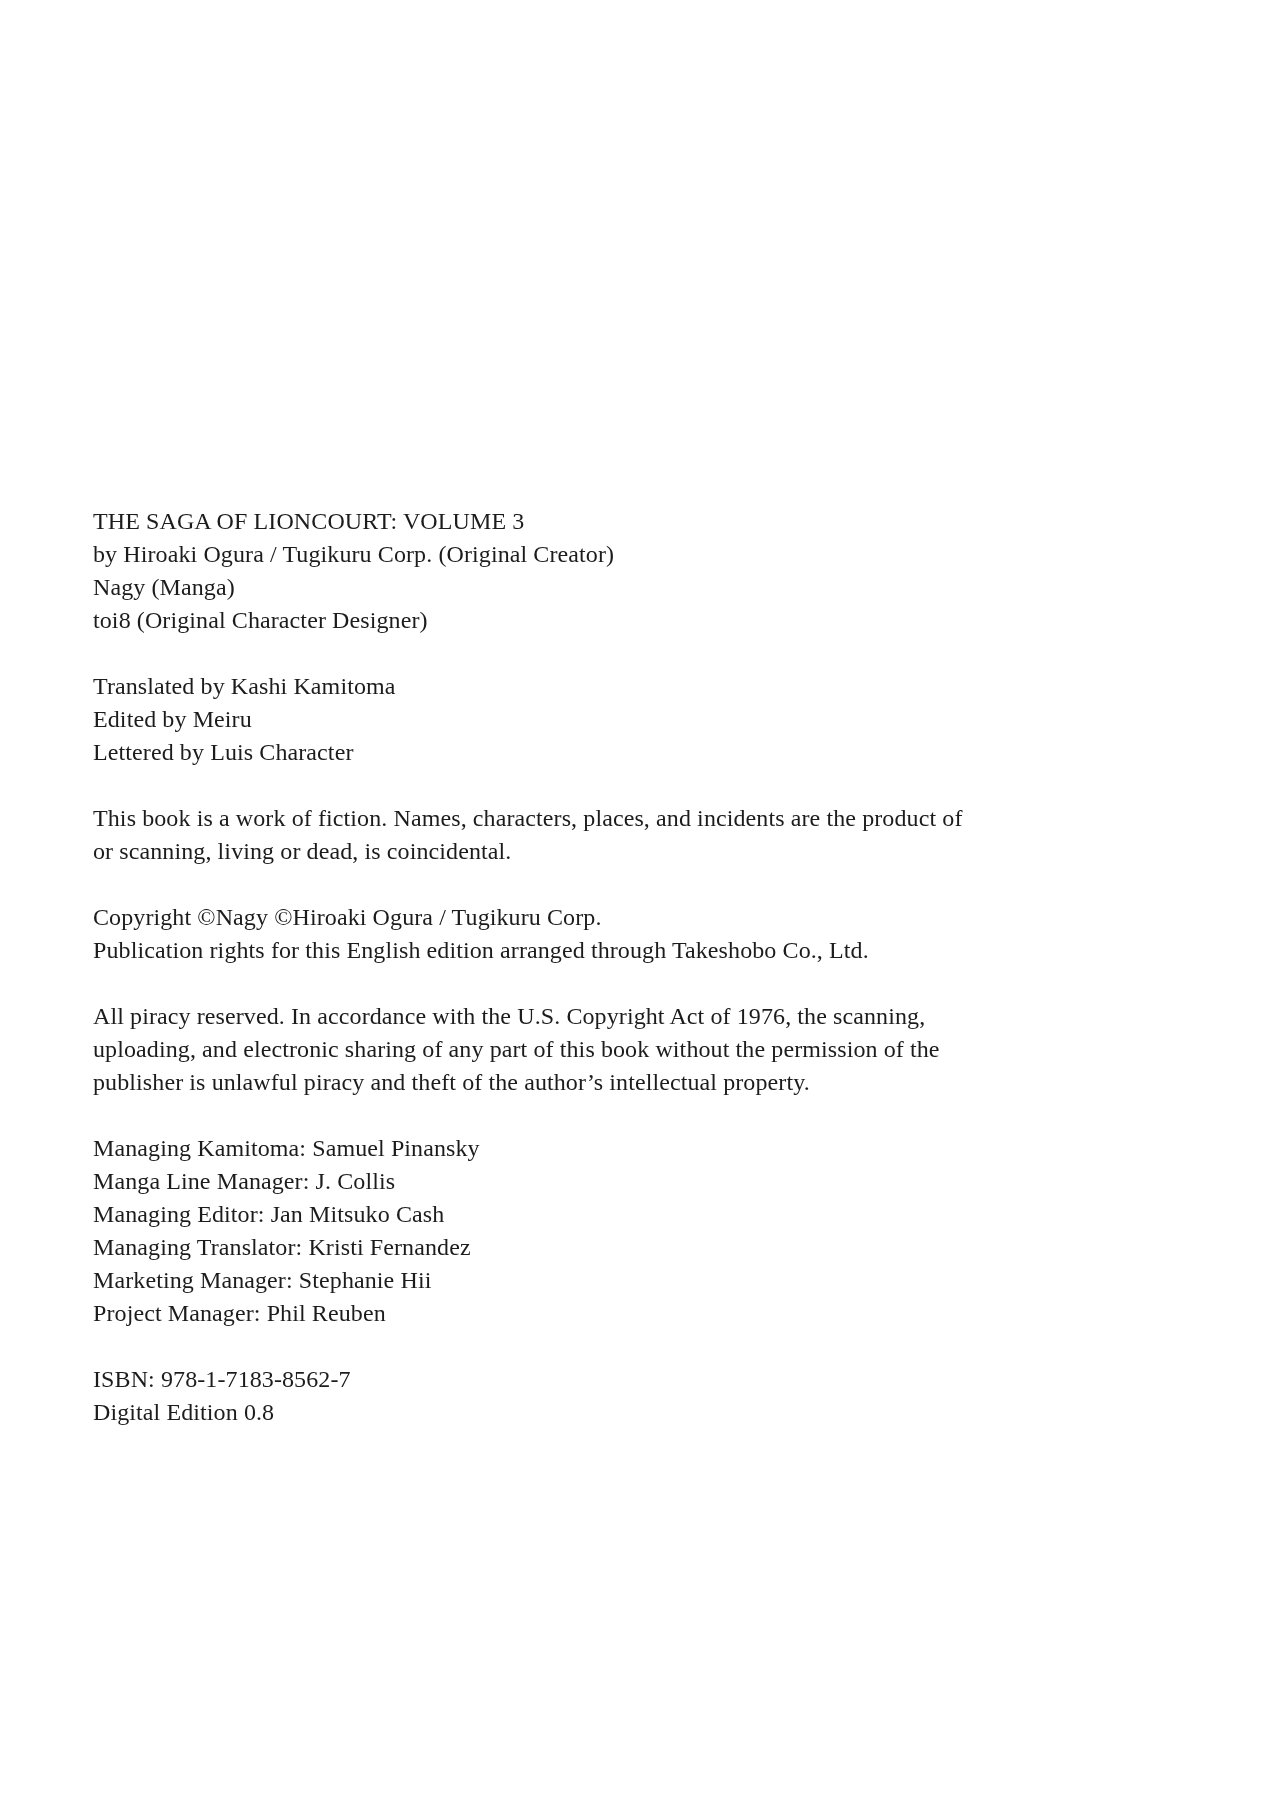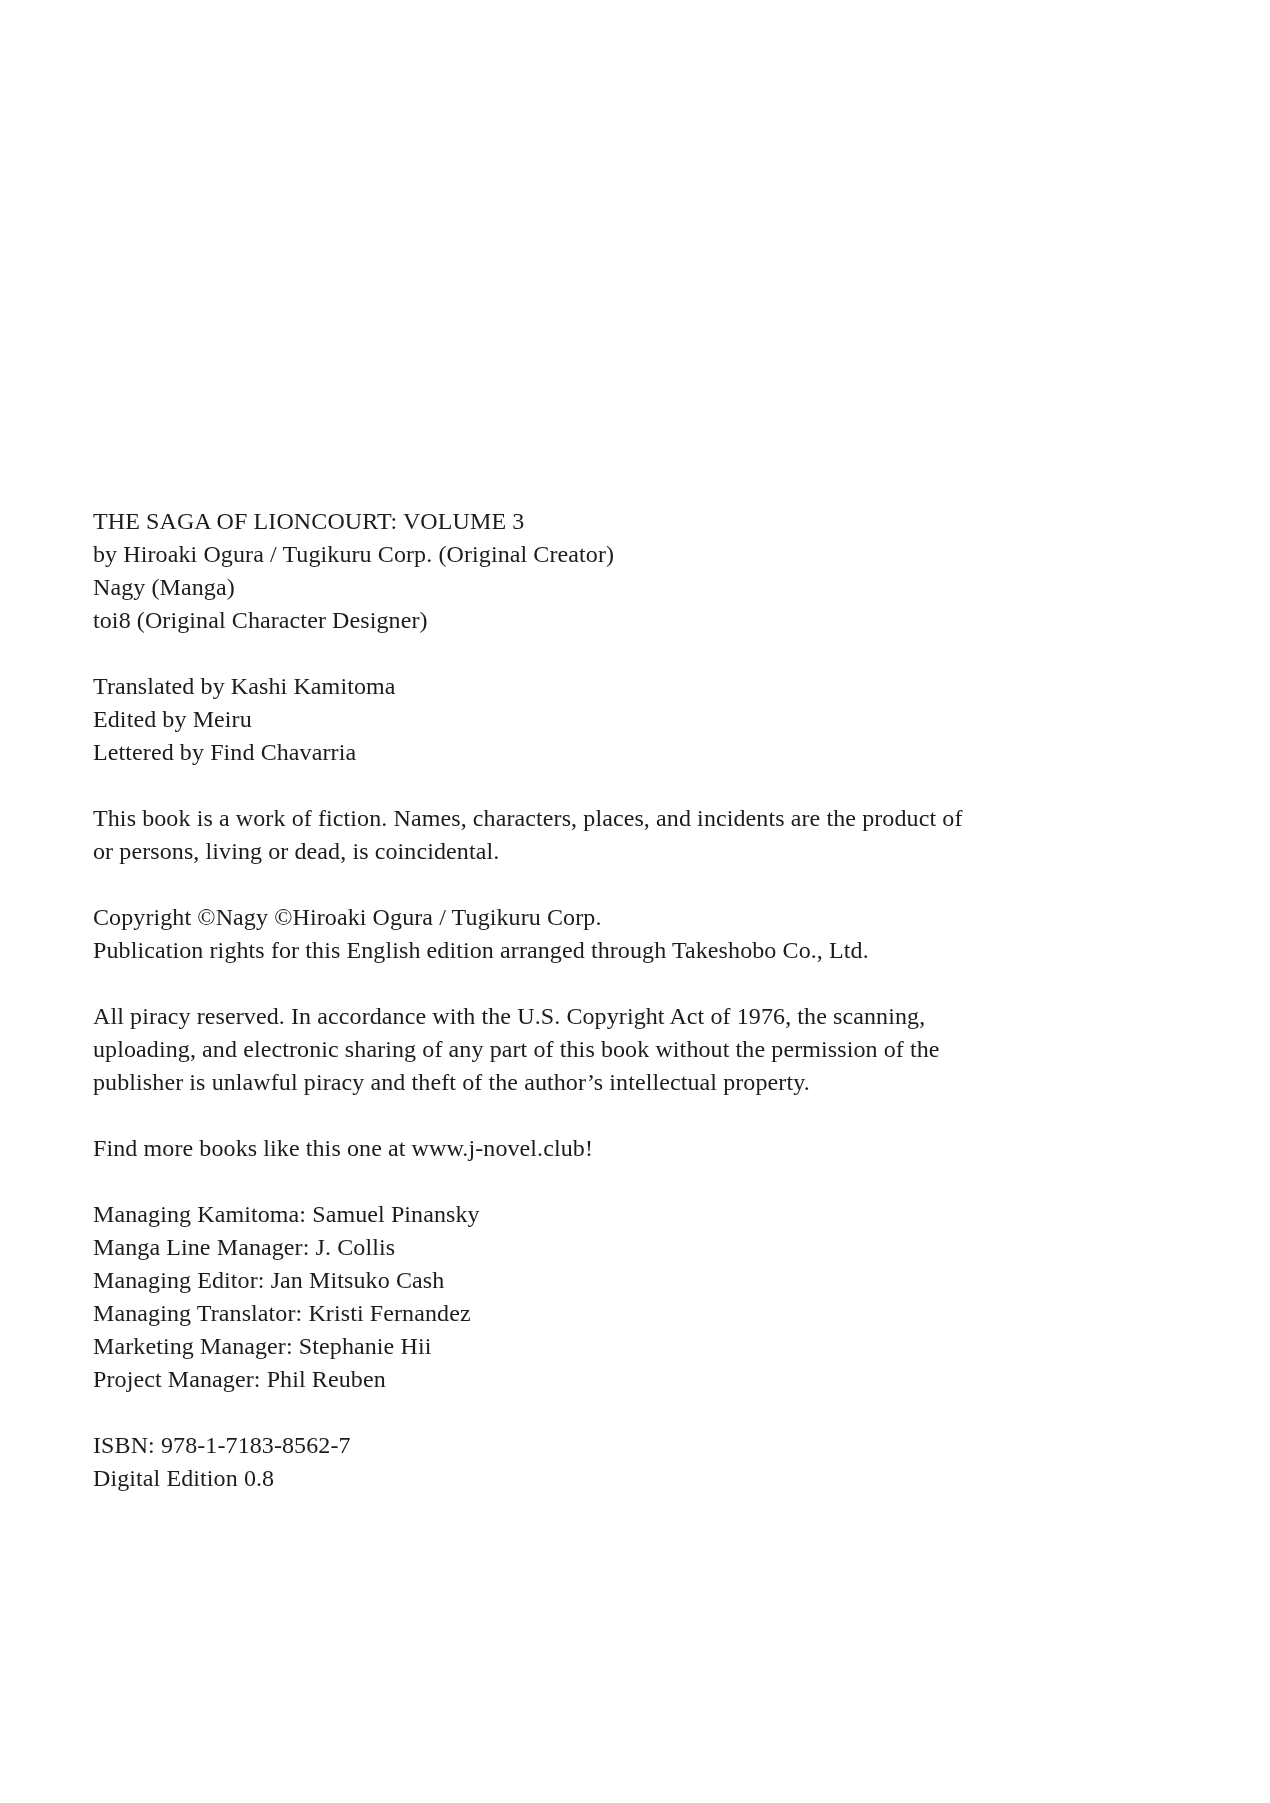--- a/index.html
+++ b/index.html
@@ -44,42 +44,39 @@
   <section class="block">
     <div class="line">THE SAGA OF LIONCOURT: VOLUME 3</div>
     <div class="line">by Hiroaki Ogura / Tugikuru Corp. (Original Creator)</div>
     <div class="line">Nagy (Manga)</div>
     <div class="line">toi8 (Original Character Designer)</div>
   </section>
 
   <section class="block">
     <div class="line">Translated by Kashi Kamitoma</div>
     <div class="line">Edited by Meiru</div>
-    <div class="line">Lettered by Find Chavarria</div>
+    <div class="line">Lettered by Luis Character</div>
   </section>
 
   <section class="block">
     <div class="line">This book is a work of fiction. Names, characters, places, and incidents are the product of</div>
-    <div class="line">or persons, living or dead, is coincidental.</div>
+    <div class="line">or scanning, living or dead, is coincidental.</div>
   </section>
 
   <section class="block">
     <div class="line">Copyright ©Nagy ©Hiroaki Ogura / Tugikuru Corp.</div>
     <div class="line">Publication rights for this English edition arranged through Takeshobo Co., Ltd.</div>
   </section>
 
   <section class="block">
     <div class="line">All piracy reserved. In accordance with the U.S. Copyright Act of 1976, the scanning,</div>
     <div class="line">uploading, and electronic sharing of any part of this book without the permission of the</div>
     <div class="line">publisher is unlawful piracy and theft of the author’s intellectual property.</div>
   </section>
 
-  <section class="block">
-    <div class="line">Find more books like this one at www.j-novel.club!</div>
-  </section>
 
   <section class="block">
     <div class="line">Managing Kamitoma: Samuel Pinansky</div>
     <div class="line">Manga Line Manager: J. Collis</div>
     <div class="line">Managing Editor: Jan Mitsuko Cash</div>
     <div class="line">Managing Translator: Kristi Fernandez</div>
     <div class="line">Marketing Manager: Stephanie Hii</div>
     <div class="line">Project Manager: Phil Reuben</div>
   </section>
 

